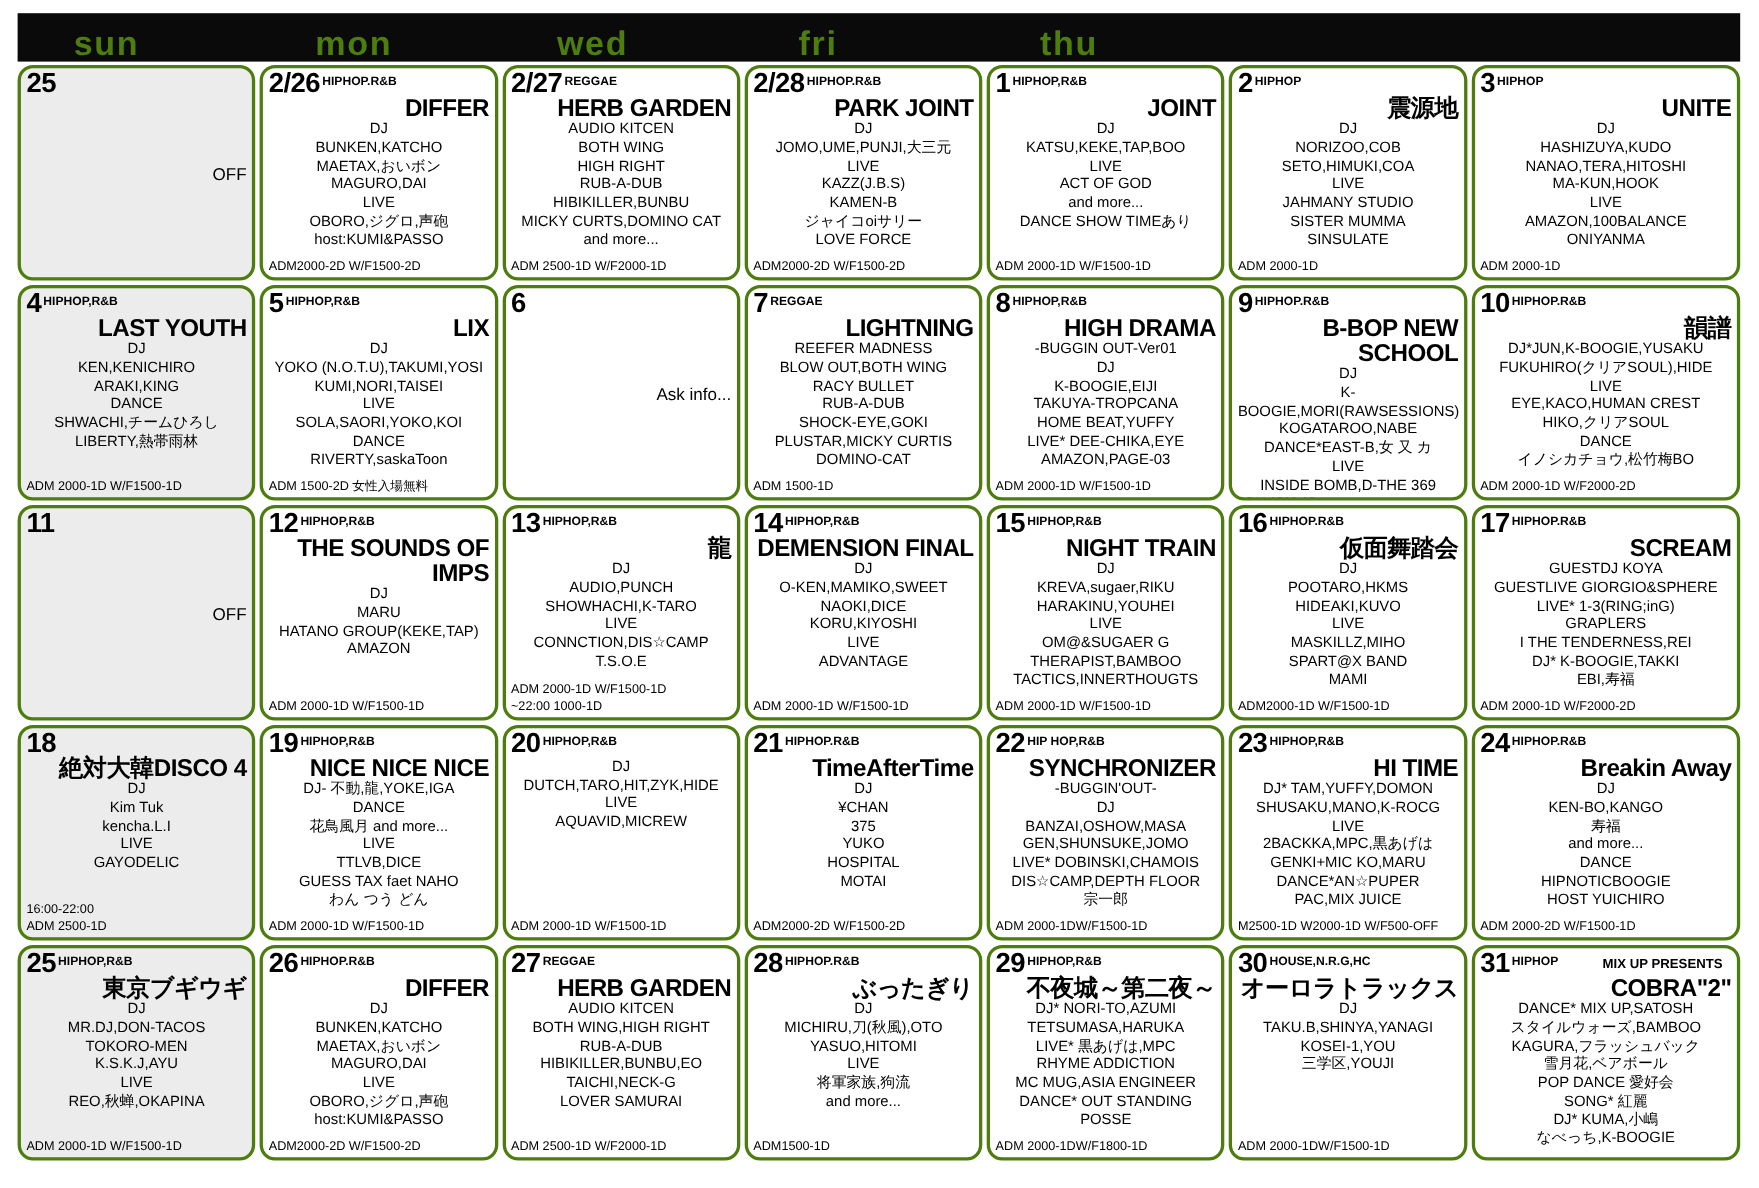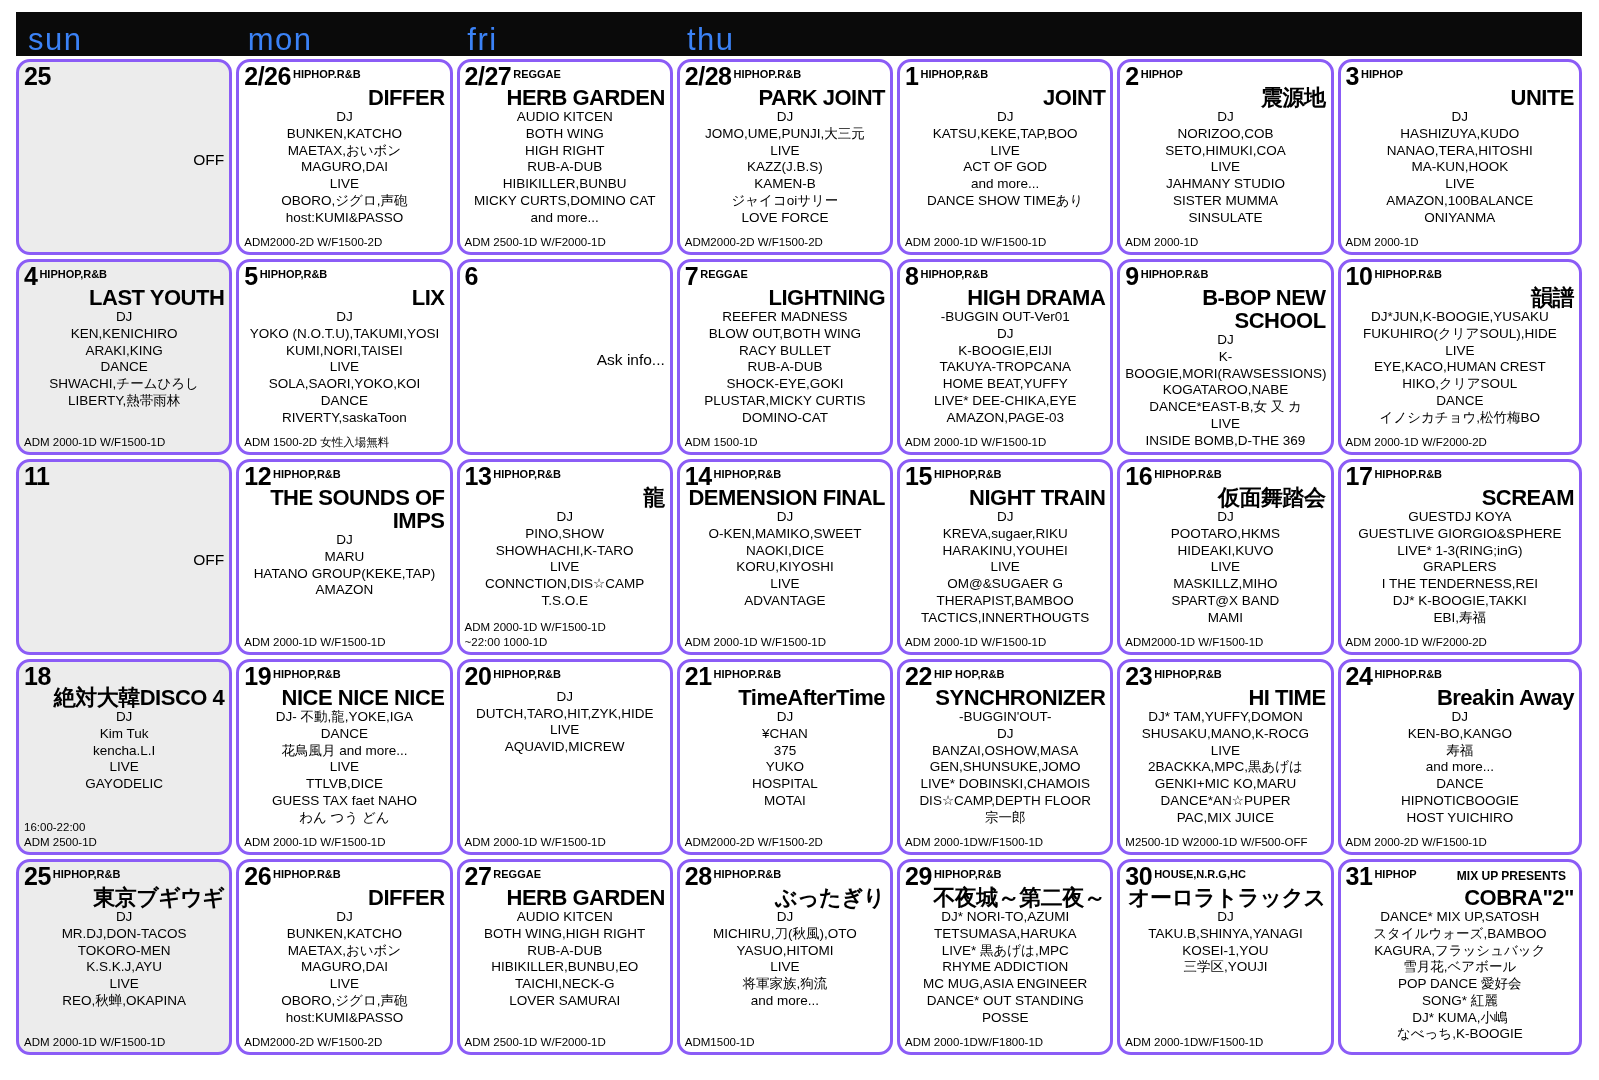--- a/index.html
+++ b/index.html
@@ -7,29 +7,29 @@
     width:1599px;height:1080px;position:relative;overflow:hidden;
     font-family:"Liberation Sans","DejaVu Sans",sans-serif;color:#000;
     -webkit-font-smoothing:antialiased;
   }
   .board{position:absolute;left:16px;top:12px;width:1566px;}
   .dow{
     display:grid;grid-template-columns:repeat(6,1fr) 1.13fr;
     background:#0a0a0a;height:44px;align-items:end;
   }
   .dow span{
-    color:#3b82f6;font-size:31px;font-weight:400;letter-spacing:1.5px;
-    padding:0 0 1px 12px;line-height:1;
+    color:#4d7c0f;font-size:31px;font-weight:700;letter-spacing:1.5px;
+    padding:0 0 1px 12px;line-height:1;margin-left:39px;
   }
   .grid{
     display:grid;grid-template-columns:repeat(6,1fr) 1.13fr;
     grid-auto-rows:196px;gap:4px;margin-top:3px;
   }
   .cell{
-    border:3px solid #8b5cf6;border-radius:14px;background:#fff;
+    border:3px solid #4d7c0f;border-radius:14px;background:#fff;
     padding:2px 5px 3px;display:flex;flex-direction:column;
     overflow:hidden;position:relative;
   }
   .cell.gray{background:#ececec;}
   .head{display:flex;align-items:flex-start;line-height:1;flex:0 0 auto;}
   .date{font-size:25px;font-weight:700;letter-spacing:-0.5px;}
   .genre{font-size:11px;font-weight:700;margin:5px 0 0 2px;letter-spacing:0;}
   .extra{font-size:12px;font-weight:700;margin:6px 8px 0 auto;}
   .title{
     text-align:right;font-weight:700;font-size:22px;line-height:1.05;
@@ -40,20 +40,21 @@
   .adm div{text-align:left;font-size:11.5px;line-height:1.25;}
   .note{text-align:right;font-size:15.5px;margin-top:62px;}
 </style>
 </head>
 <body>
 
 <div class="board">
   <div class="dow">
     <span>sun</span>
     <span>mon</span>
+    <span>wed</span>
     <span>fri</span>
     <span>thu</span>
   </div>
   <div class="grid" id="grid">
       <div class="cell gray">
         <div class="head">
           <span class="date">25</span>
         </div>
         <div class="note">OFF</div>
       </div>
@@ -284,21 +285,21 @@
           <div>ADM 2000-1D W/F1500-1D</div>
         </div>
       </div>
       <div class="cell">
         <div class="head">
           <span class="date">13</span>
           <span class="genre">HIPHOP,R&amp;B</span>
         </div>
         <div class="title">龍</div>
         <div class="line">DJ</div>
-        <div class="line">PINO,SHOW</div>
+        <div class="line">AUDIO,PUNCH</div>
         <div class="line">SHOWHACHI,K-TARO</div>
         <div class="line">LIVE</div>
         <div class="line">CONNCTION,DIS☆CAMP</div>
         <div class="line">T.S.O.E</div>
         <div class="adm">
           <div>ADM 2000-1D W/F1500-1D</div>
           <div>~22:00 1000-1D</div>
         </div>
       </div>
       <div class="cell">

